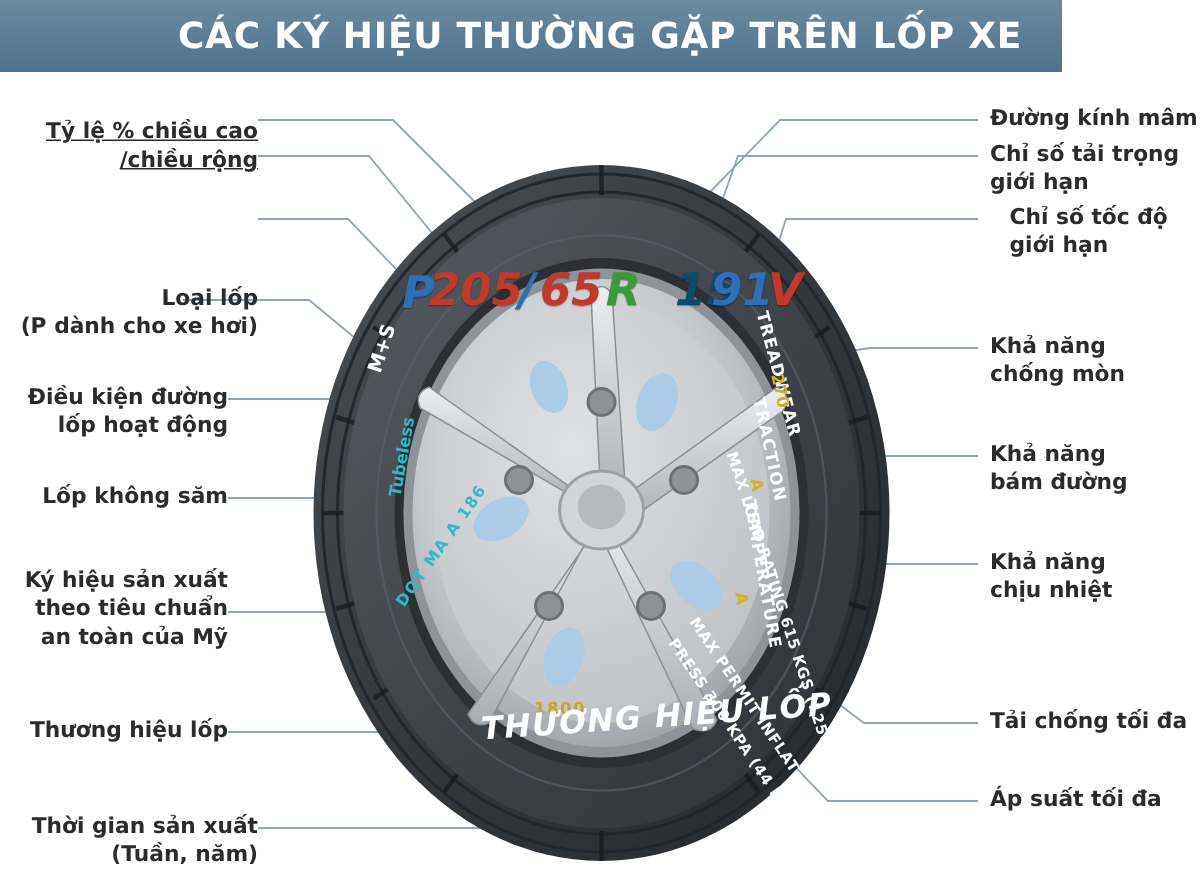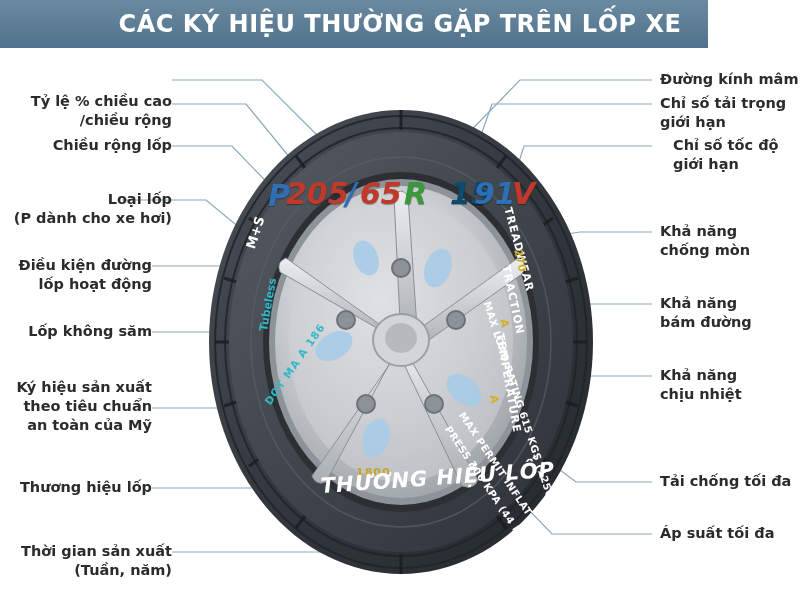--- a/index.html
+++ b/index.html
@@ -343,23 +343,22 @@
   <div class="side-text" id="t-treadwear">TREADWEAR</div>
   <div class="side-text" id="t-270">270</div>
   <div class="side-text" id="t-traction">TRACTION</div>
   <div class="side-text" id="t-a1">A</div>
   <div class="side-text" id="t-temp">TEMPERATURE</div>
   <div class="side-text" id="t-a2">A</div>
   <div class="side-text" id="t-maxload">MAX LOAD RATING 615 KGS (1250 LBS)</div>
   <div class="side-text" id="t-maxpress">MAX PERMIT INFLAT</div>
   <div class="side-text" id="t-maxpress2">PRESS 300 KPA (44 PSI)</div>
 
-  <div class="label right-align" style="left:8px;  top:92px;  width:164px;">Tỷ lệ % chiều cao
+  <div class="label right-align" style="left:8px;  top:79px;  width:164px;text-decoration:underline;">Tỷ lệ % chiều cao
 /chiều rộng</div>
-  <div class="label right-align" style="left:8px;  top:136px; width:164px;">Chiều rộng lốp</div>
   <div class="label right-align" style="left:0px;  top:190px; width:172px;">Loại lốp
 (P dành cho xe hơi)</div>
   <div class="label right-align" style="left:0px;  top:256px; width:152px;">Điều kiện đường
 lốp hoạt động</div>
   <div class="label right-align" style="left:0px;  top:322px; width:152px;">Lốp không săm</div>
   <div class="label right-align" style="left:0px;  top:378px; width:152px;">Ký hiệu sản xuất
 theo tiêu chuẩn
 an toàn của Mỹ</div>
   <div class="label right-align" style="left:0px;  top:478px; width:152px;">Thương hiệu lốp</div>
   <div class="label right-align" style="left:0px;  top:542px; width:172px;">Thời gian sản xuất

